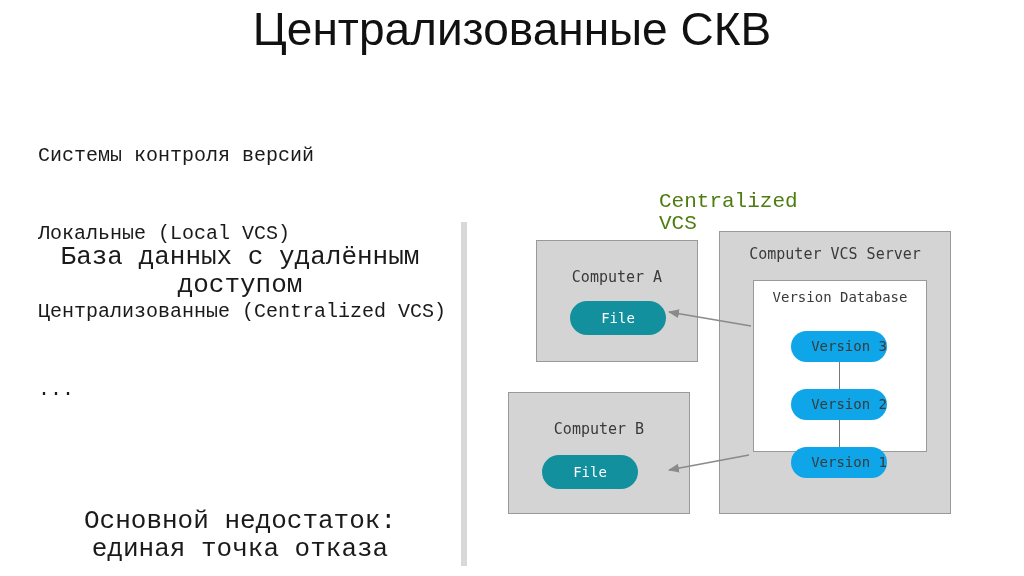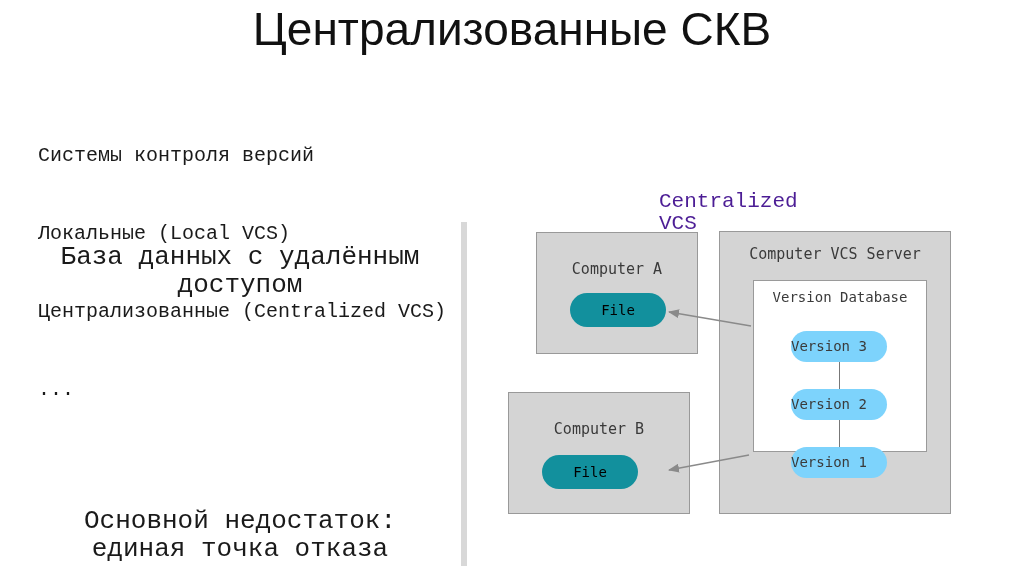--- a/index.html
+++ b/index.html
@@ -44,48 +44,48 @@
     position: absolute;
     left: 461px; top: 222px;
     width: 6px; height: 344px;
     background: #d8d8d8;
   }
   .caption {
     position: absolute;
     left: 659px; top: 191px;
     font-size: 21px;
     line-height: 22px;
-    color: #4c1d95;
+    color: #4d7c0f;
   }
   
   .dbox {
     position: absolute;
     background: #d4d4d4;
     border: 1px solid #999999;
     font-family: "DejaVu Sans Mono", monospace;
     color: #3a3a3a;
   }
-  .computer-a { left: 536px; top: 232px; width: 162px; height: 122px; }
+  .computer-a { left: 536px; top: 240px; width: 162px; height: 122px; }
   .computer-b { left: 508px; top: 392px; width: 182px; height: 122px; }
   .server     { left: 719px; top: 231px; width: 232px; height: 283px; }
   .box-label {
     position: absolute;
     left: 0; width: 100%;
     text-align: center;
     font-size: 15px;
     line-height: 18px;
   }
   .computer-label { top: 27px; }
   .server-label   { top: 13px; }
   .file-pill {
     position: absolute;
     left: 33px; width: 96px; height: 34px;
     border-radius: 17px;
     background: #12909d;
-    color: #000000;
+    color: #ffffff;
     text-align: center;
     line-height: 34px;
     font-size: 14px;
   }
   .file-a { top: 60px; }
   .file-b { top: 62px; }
   .db-box {
     position: absolute;
     left: 33px; top: 48px;
     width: 174px; height: 172px;
@@ -96,23 +96,23 @@
     position: absolute;
     top: 8px; left: 0; width: 100%;
     text-align: center;
     font-size: 14px;
     line-height: 17px;
   }
   .version-pill {
     position: absolute;
     left: 37px; width: 96px; height: 31px;
     border-radius: 15.5px;
-    background: #7dd3fc;
+    background: #0ea5e9;
     color: #3a3a3a;
-    text-align: left;
+    text-align: right;
     line-height: 31px;
     font-size: 14px;
   }
   .v3 { top: 50px; }
   .v2 { top: 108px; }
   .v1 { top: 166px; }
   .connector {
     position: absolute;
     left: 85px; width: 1px;
     background: #777777;

